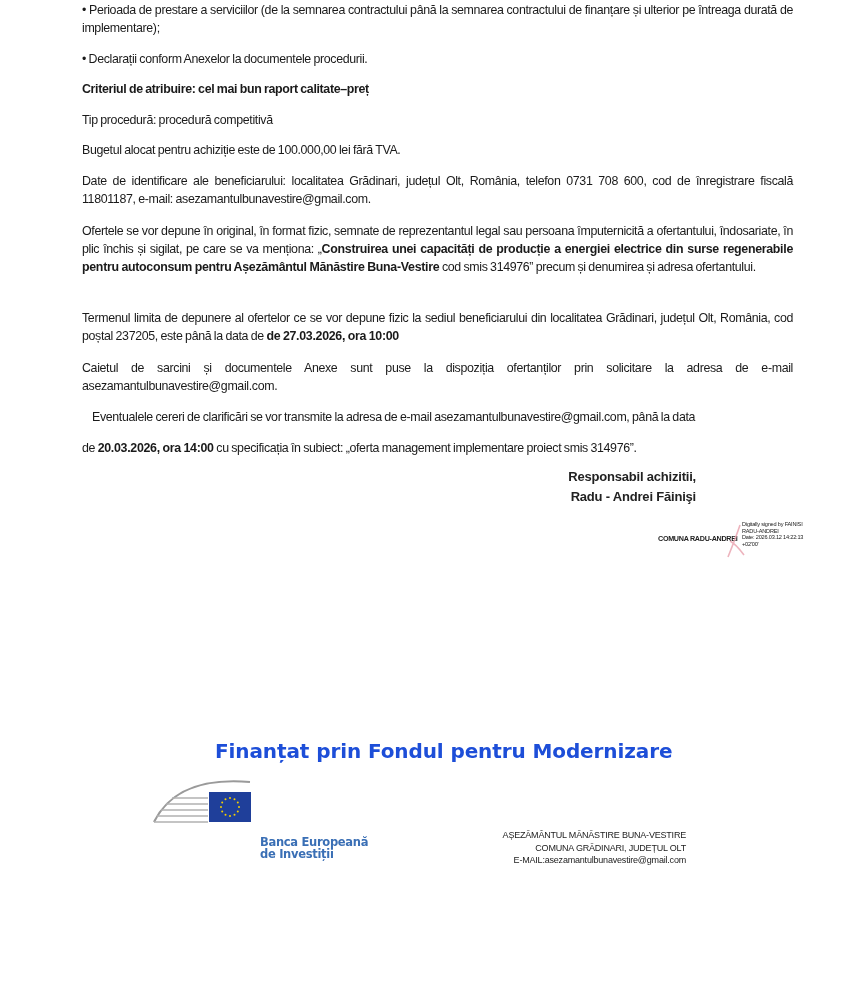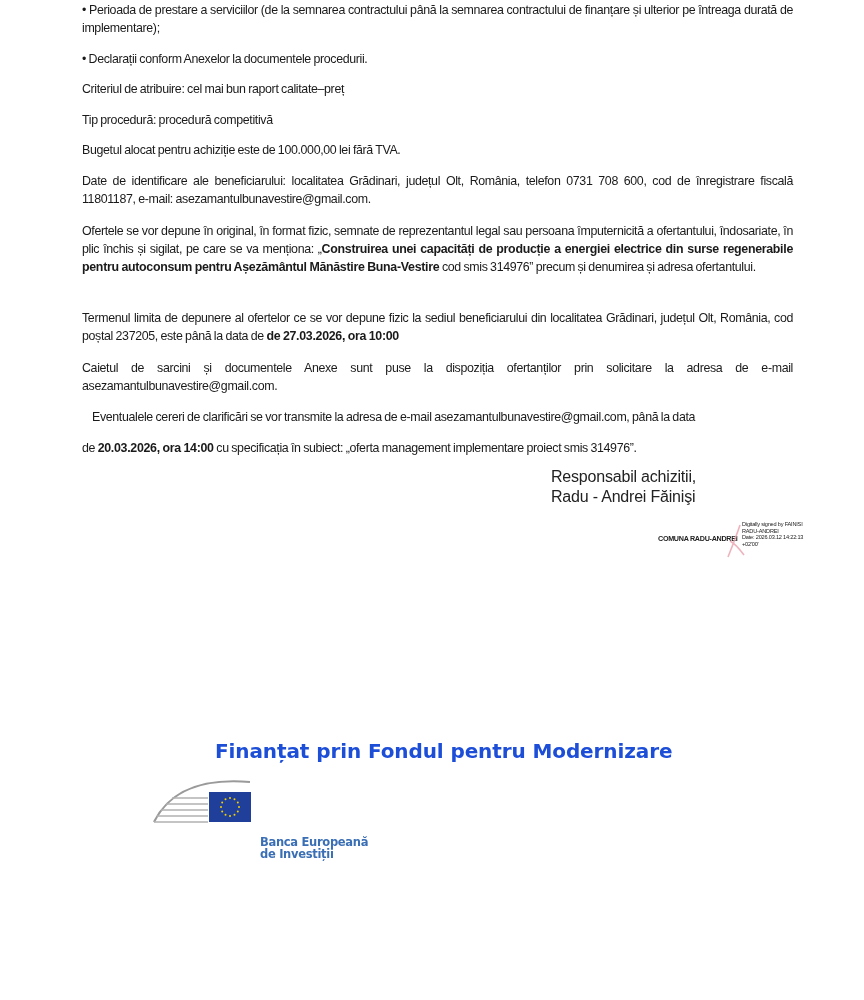--- a/index.html
+++ b/index.html
@@ -3,42 +3,42 @@
 <meta charset="utf-8">
 <style>
   html, body { margin: 0; padding: 0; background: #ffffff; }
   body { width: 864px; height: 1000px; position: relative; overflow: hidden;
          font-family: "Liberation Sans", sans-serif; color: #1a1a1a; }
   .page { position: absolute; left: 0; top: 0; width: 768px; height: 1000px; }
   .p { position: absolute; left: 82px; width: 711px; font-size: 12.4px; line-height: 18px;
        letter-spacing: -0.35px; word-spacing: -0.5px; }
   .justify { text-align: justify; text-align-last: left; }
   .p b { font-weight: bold; letter-spacing: -0.3px; }
-  .sig-block { position: absolute; right: 72px; top: 467px; 
-               font-size: 16px; line-height: 20px; letter-spacing: -0.2px; color: #222; }
+  .sig-block { position: absolute; right: 72px; top: 467px; text-align: right;
+               font-size: 13px; line-height: 20px; letter-spacing: -0.2px; color: #222; font-weight: bold; }
   .dig-sig { position: absolute; left: 652px; top: 521px; width: 170px; height: 40px; }
   .dig-name { position: absolute; left: 6px; top: 13px; font-size: 7.2px; letter-spacing: -0.3px; color: #222; font-weight: bold; }
   .dig-mark { position: absolute; left: 72px; top: 0px; width: 22px; height: 38px; }
   .dig-details { position: absolute; left: 90px; top: 0px; font-size: 5.6px; line-height: 6.6px; color: #222; letter-spacing: -0.2px; }
   .funding-title { position: absolute; left: 215px; top: 739px; font-size: 20px; font-weight: bold;
                    color: #1d4ed8; font-family: "DejaVu Sans", sans-serif; letter-spacing: -0.1px; }
   .eib-logo { position: absolute; left: 152px; top: 772px; width: 230px; height: 56px; }
   .eib-text { position: absolute; left: 108px; top: 24px; font-family: "DejaVu Sans", sans-serif;
               font-size: 11.5px; line-height: 12px; color: #3a6fb5; font-weight: bold; letter-spacing: -0.3px; margin-top: 40px; }
   .footer-addr { position: absolute; right: 82px; top: 829px; text-align: right; font-size: 9px;
                  line-height: 12.5px; color: #222; letter-spacing: -0.2px; }
 </style>
 </head>
 <body>
 
 <div class="page">
 
   <div class="p justify" style="top:1px;">• Perioada de prestare a serviciilor (de la semnarea contractului până la semnarea contractului de finanțare și ulterior pe întreaga durată de implementare);</div>
   <div class="p" style="top:50px;">• Declarații conform Anexelor la documentele procedurii.</div>
-  <div class="p" style="top:80px;">Criteriul de atribuire: cel mai bun raport calitate–preț</div>
+  <div class="p" style="top:80px;font-weight:bold;">Criteriul de atribuire: cel mai bun raport calitate–preț</div>
   <div class="p" style="top:111px;">Tip procedură: procedură competitivă</div>
   <div class="p" style="top:141px;">Bugetul alocat pentru achiziție este de 100.000,00 lei fără TVA.</div>
   <div class="p justify" style="top:172px;">Date de identificare ale beneficiarului: localitatea Grădinari, județul Olt, România, telefon 0731 708 600, cod de înregistrare fiscală 11801187, e-mail: asezamantulbunavestire@gmail.com.</div>
 
   <div class="p justify" style="top:222px;">
     <span>Ofertele se vor depune în original, în format fizic, semnate de reprezentantul legal sau persoana împuternicită a ofertantului, îndosariate, în plic închis și sigilat, pe care se va menționa: „</span><b>Construirea unei capacități de producție a energiei electrice din surse regenerabile pentru autoconsum pentru Așezământul Mănăstire Buna-Vestire</b><span> cod smis 314976” precum și denumirea și adresa ofertantului.</span>
   </div>
 
   <div class="p justify" style="top:309px;">
     <span>Termenul limita de depunere al ofertelor ce se vor depune fizic la sediul beneficiarului din localitatea Grădinari, județul Olt, România, cod poștal 237205, este până la data de </span><b>de 27.03.2026, ora 10:00</b>
@@ -97,14 +97,19 @@
             <circle cx="73.5" cy="27.2" r="1"></circle>
         </g>
       </g>
     </svg>
     <div class="eib-text">
       <div>Banca Europeană</div>
       <div>de Investiții</div>
     </div>
   </div>
 
+  <div class="footer-addr">
+    <div>AȘEZĂMÂNTUL MĂNĂSTIRE BUNA-VESTIRE</div>
+    <div>COMUNA GRĂDINARI, JUDEȚUL OLT</div>
+    <div>E-MAIL:asezamantulbunavestire@gmail.com</div>
+  </div>
 
 </div>
 
 </body></html>

